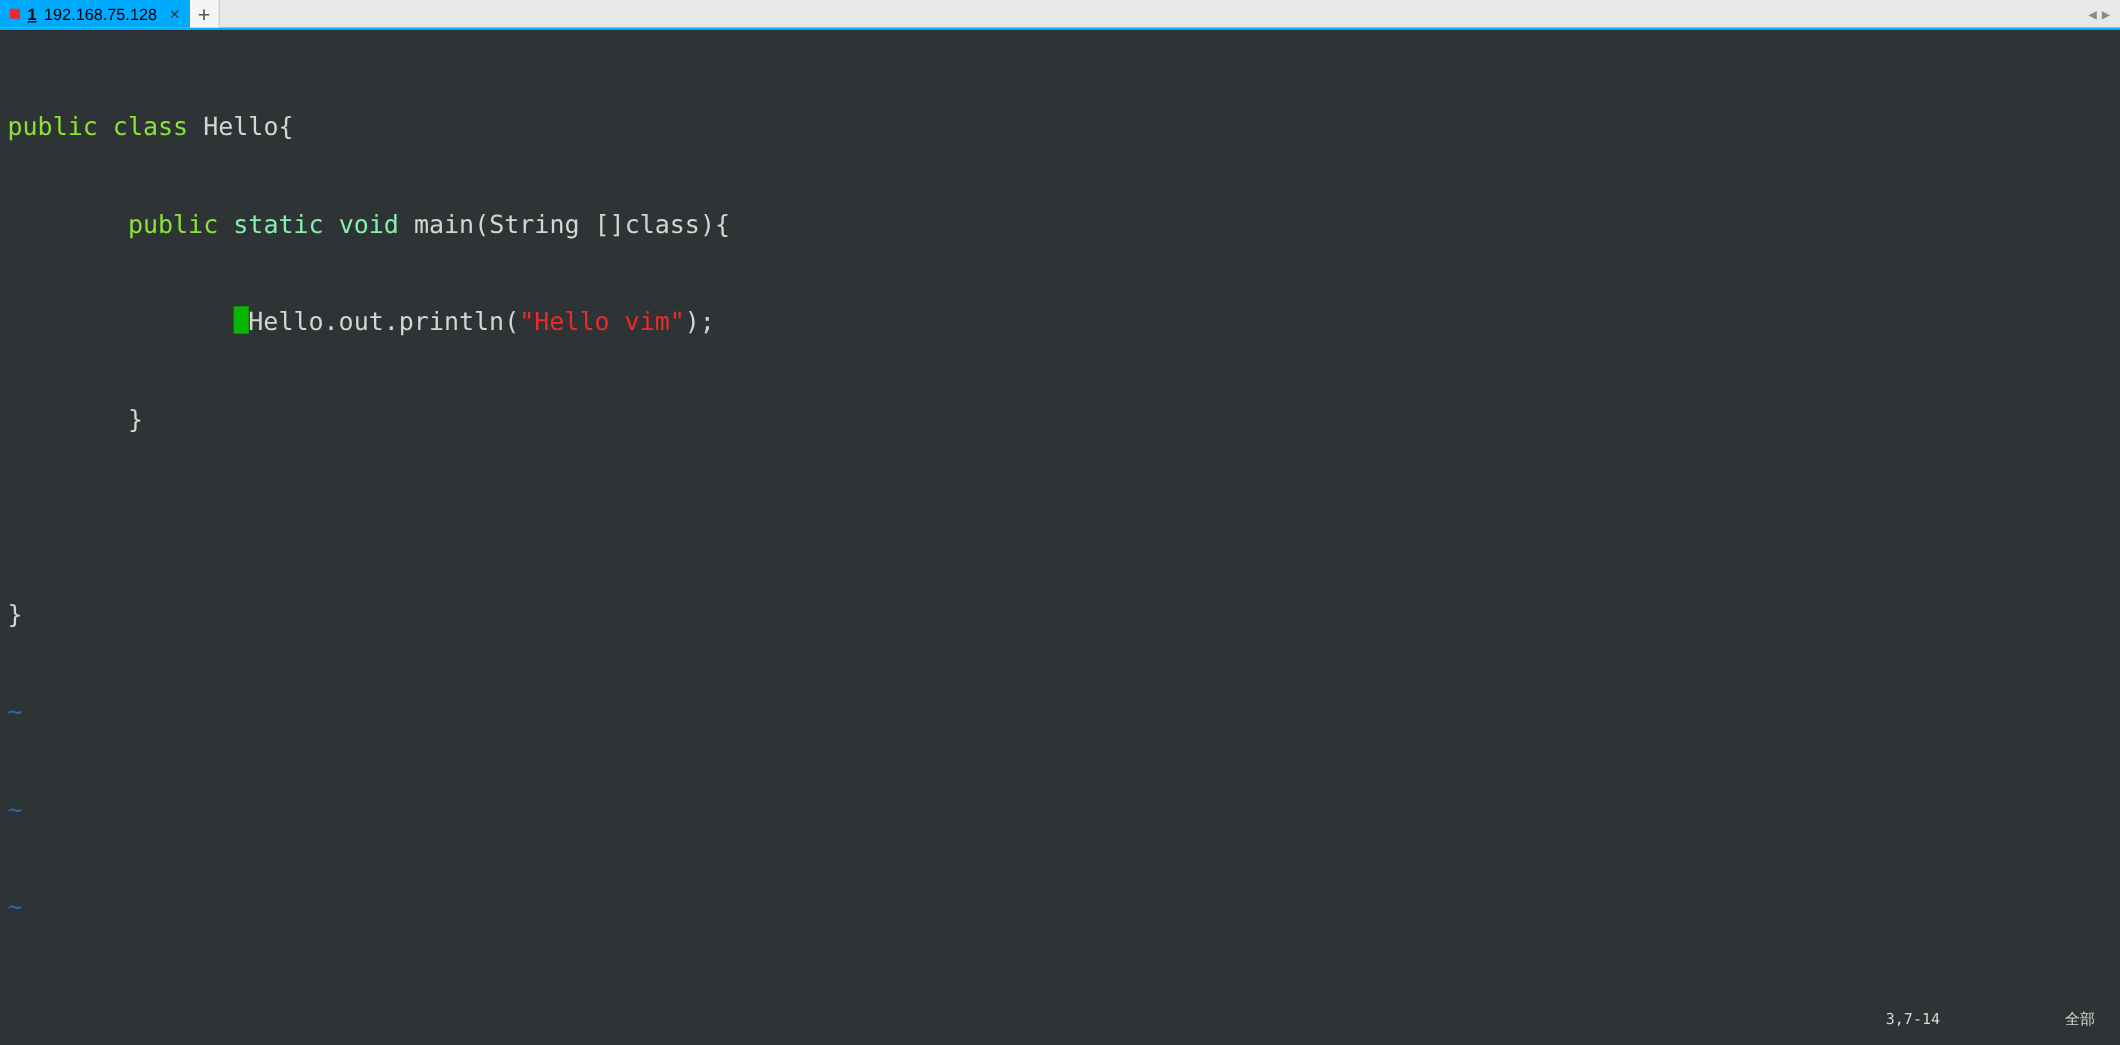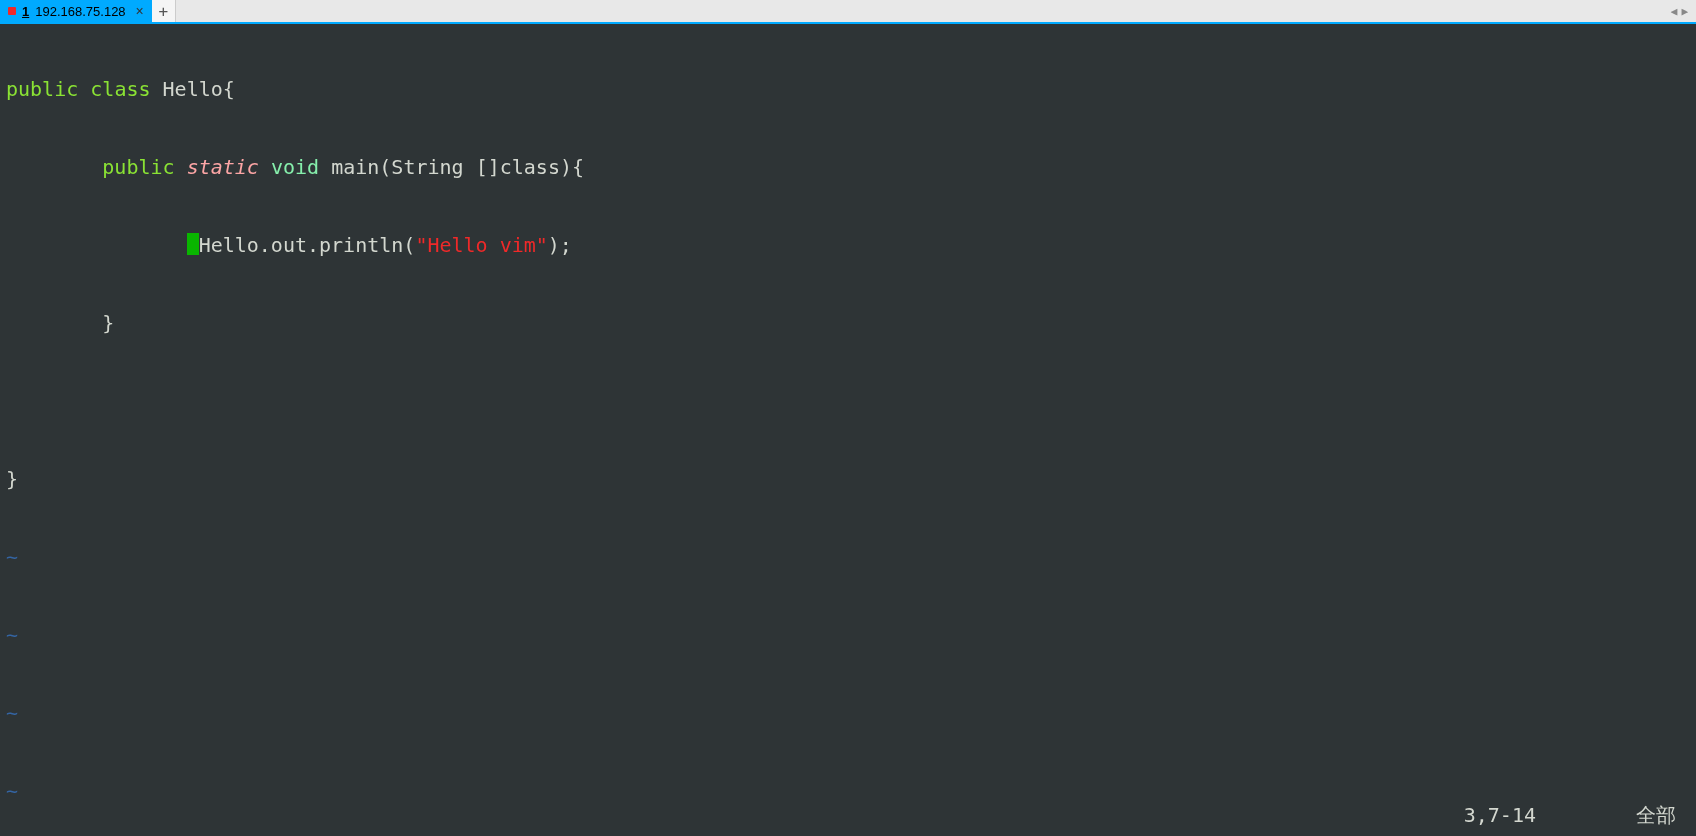--- a/index.html
+++ b/index.html
@@ -74,57 +74,57 @@
       margin-left: auto;
       display: flex;
       align-items: center;
       gap: 4px;
       padding: 0 8px;
       color: #888;
       font-size: 11px;
     }
     .editor {
       flex: 1;
-      padding: 0 6px;
+      padding: 12px 6px;
       line-height: 26px;
       white-space: pre;
       overflow: hidden;
       position: relative;
     }
     .code-line {
       display: block;
       height: 26px;
     }
     .tilde {
       color: #3465a4;
     }
     .kw-public { color: #8ae234; }
     .kw-class  { color: #8ae234; }
-    .kw-static { color: #fca5a5; font-style: italic; }
+    .kw-static { color: #86efac; }
     .kw-void   { color: #86efac; }
     .ident     { color: #d3d7cf; }
     .punct     { color: #d3d7cf; }
     .string    { color: #ef2929; }
     .cursor-block {
       display: inline-block;
       width: 12px;
       height: 22px;
       background: #09b500;
       vertical-align: text-bottom;
       margin-bottom: 2px;
     }
     .status-bar {
       height: 42px;
       background: #2e3436;
       color: #d3d7cf;
       display: flex;
       align-items: center;
       justify-content: flex-end;
       padding: 0 20px;
-      font-size: 20px;
+      font-size: 12px;
       gap: 100px;
       flex-shrink: 0;
     }
     .status-pos { font-family: inherit; }
     .status-pct { font-family: Liberation Serif, serif; }
   </style>
 </head>
 <body>
 
 <div class="tab-bar">

